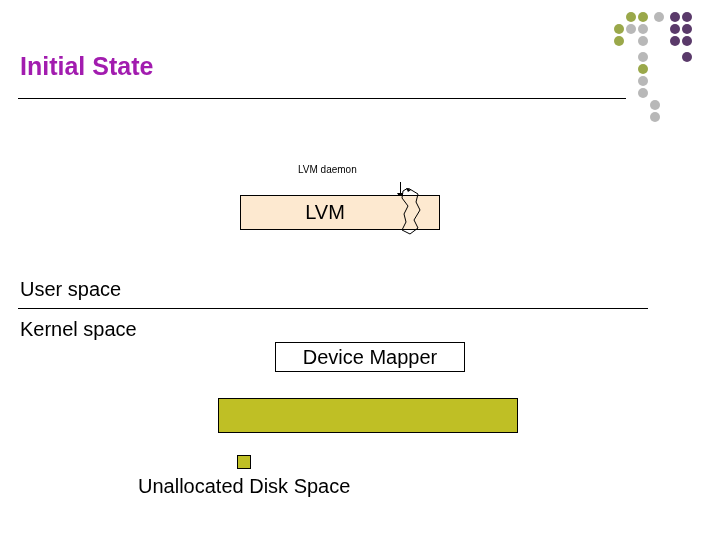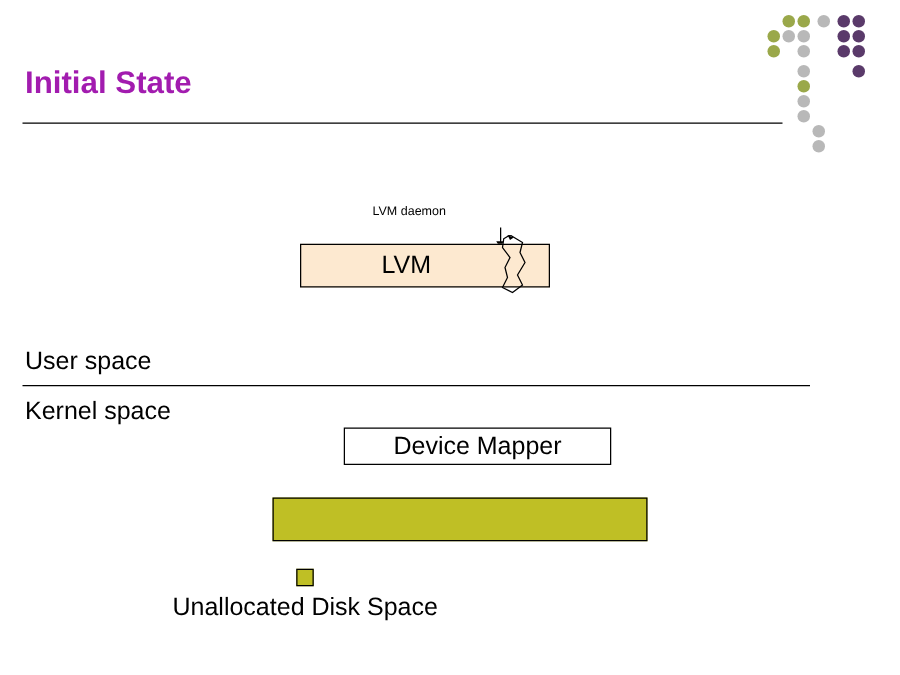--- a/index.html
+++ b/index.html
@@ -99,21 +99,21 @@
     top: 308px;
     left: 18px;
     width: 630px;
     height: 1px;
     background: #000;
   }
   .mapper-box {
     position: absolute;
     top: 342px;
     left: 275px;
-    width: 214px;
+    width: 190px;
     height: 30px;
     background: #fff;
     border: 1px solid #000;
     display: flex;
     align-items: center;
     justify-content: center;
     font-size: 20px;
   }
   .disk-bar {
     position: absolute;

